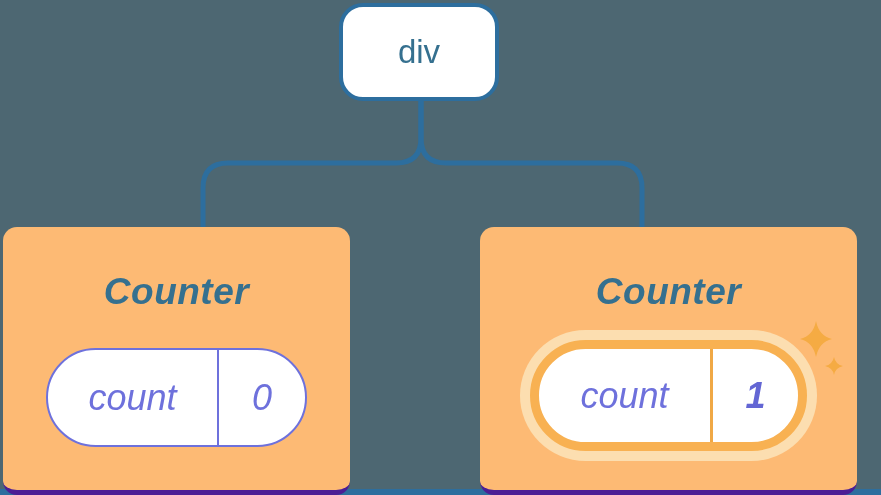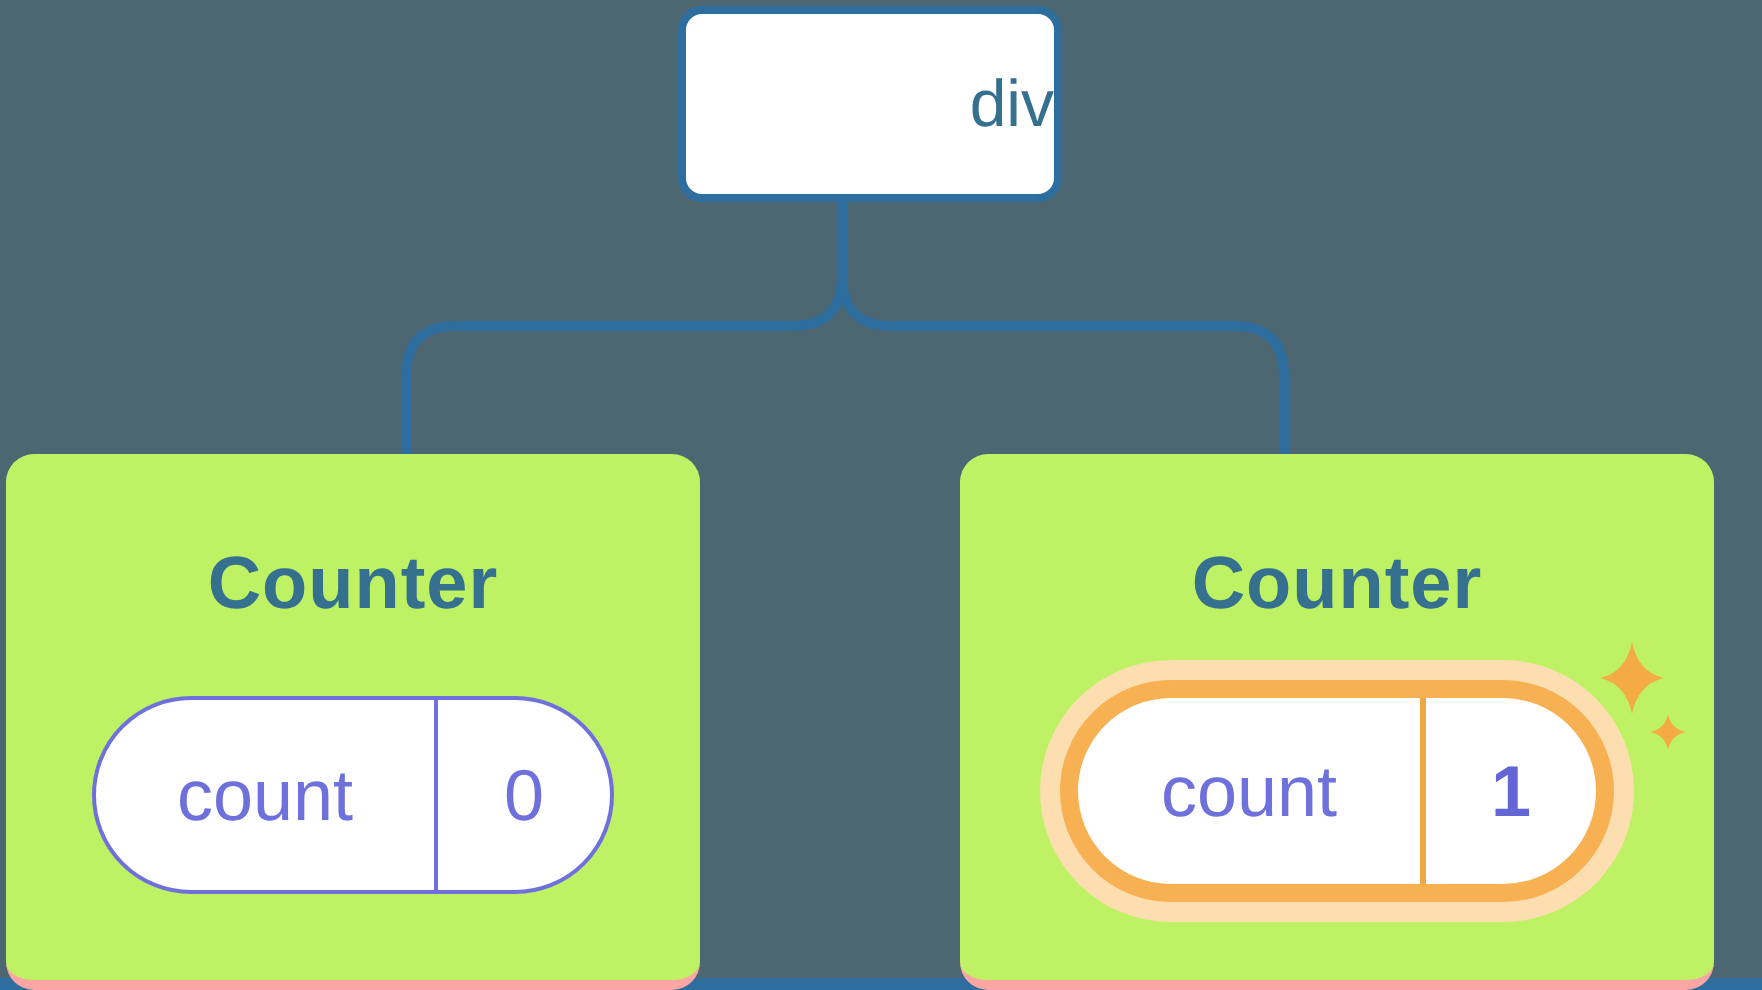--- a/index.html
+++ b/index.html
@@ -16,50 +16,51 @@
   .connectors {
     position: absolute; left: 0; top: 0;
     width: 881px; height: 495px;
     pointer-events: none;
   }
 
   
   .node-root {
     position: absolute;
     left: 339px; top: 3px;
-    width: 192px; height: 98px;
+    width: 160px; height: 98px;
     box-sizing: border-box;
     background: #ffffff;
     border: 4px solid #2d6e9e;
-    border-radius: 12px;
-    display: flex; align-items: center; justify-content: flex-end;
+    border-radius: 24px;
+    display: flex; align-items: center; justify-content: center;
     color: #35708f;
     font-size: 33px; font-weight: 500;
     z-index: 2;
   }
 
   
   .bottom-bar {
     position: absolute;
     left: 0; top: 489px;
     width: 881px; height: 6px;
     background: #2d6e9e;
     z-index: 1;
   }
 
   
   .card {
     position: absolute;
     top: 227px;
     height: 268px;
     box-sizing: border-box;
-    background: #bef264;
-    border-bottom: 5px solid #fca5a5;
+    background: #fdba74;
+    border-bottom: 5px solid #4c1d95;
     border-radius: 14px;
     z-index: 2;
+    font-style: italic;
   }
   .card-left  { left: 3px;   width: 347px; }
   .card-right { left: 480px; width: 377px; }
 
   .card-title {
     position: absolute;
     left: 0; top: 44px;
     width: 100%;
     text-align: center;
     color: #35708f;

